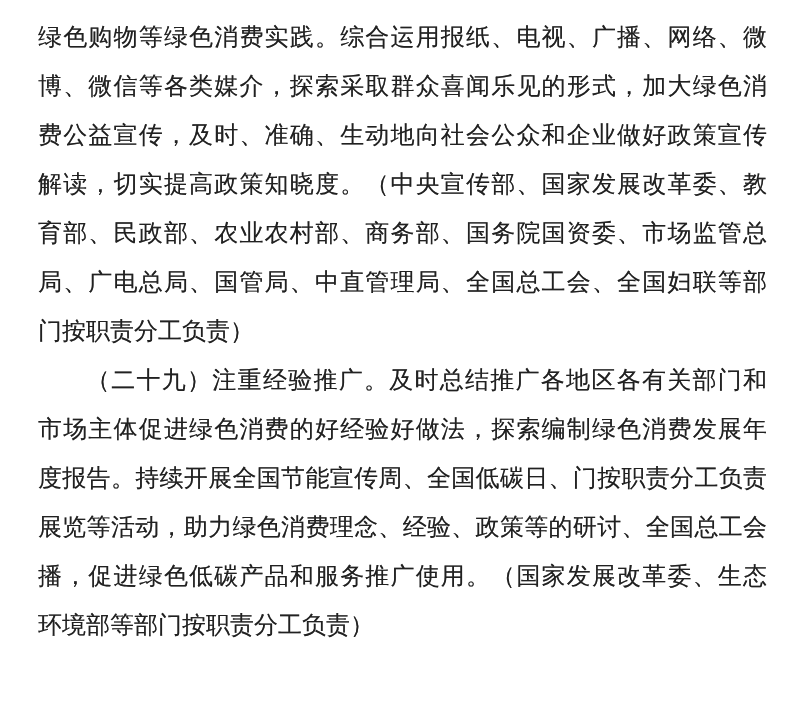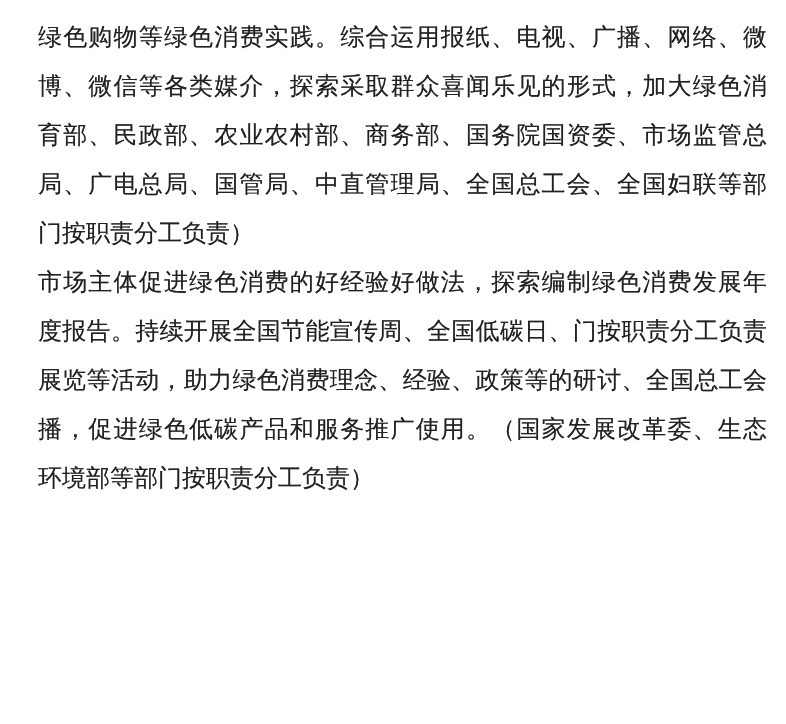--- a/index.html
+++ b/index.html
@@ -47,25 +47,28 @@
 </style>
 </head>
 <body>
 
 <div class="page">
   <div class="text-body">
 
   <div class="paragraph">
         <div class="text-line">绿色购物等绿色消费实践。综合运用报纸、电视、广播、网络、微</div>
         <div class="text-line">博、微信等各类媒介，探索采取群众喜闻乐见的形式，加大绿色消</div>
+        <div class="text-line">费公益宣传，及时、准确、生动地向社会公众和企业做好政策宣传</div>
+        <div class="text-line">解读，切实提高政策知晓度。（中央宣传部、国家发展改革委、教</div>
         <div class="text-line">育部、民政部、农业农村部、商务部、国务院国资委、市场监管总</div>
         <div class="text-line">局、广电总局、国管局、中直管理局、全国总工会、全国妇联等部</div>
         <div class="text-line para-last">门按职责分工负责）</div>
       </div>
       <div class="paragraph">
+        <div class="text-line para-first-indent">（二十九）注重经验推广。及时总结推广各地区各有关部门和</div>
         <div class="text-line">市场主体促进绿色消费的好经验好做法，探索编制绿色消费发展年</div>
         <div class="text-line">度报告。持续开展全国节能宣传周、全国低碳日、门按职责分工负责</div>
         <div class="text-line">展览等活动，助力绿色消费理念、经验、政策等的研讨、全国总工会</div>
         <div class="text-line">播，促进绿色低碳产品和服务推广使用。（国家发展改革委、生态</div>
         <div class="text-line para-last">环境部等部门按职责分工负责）</div>
       </div>
     </div>
 </div>
 
 </body></html>

